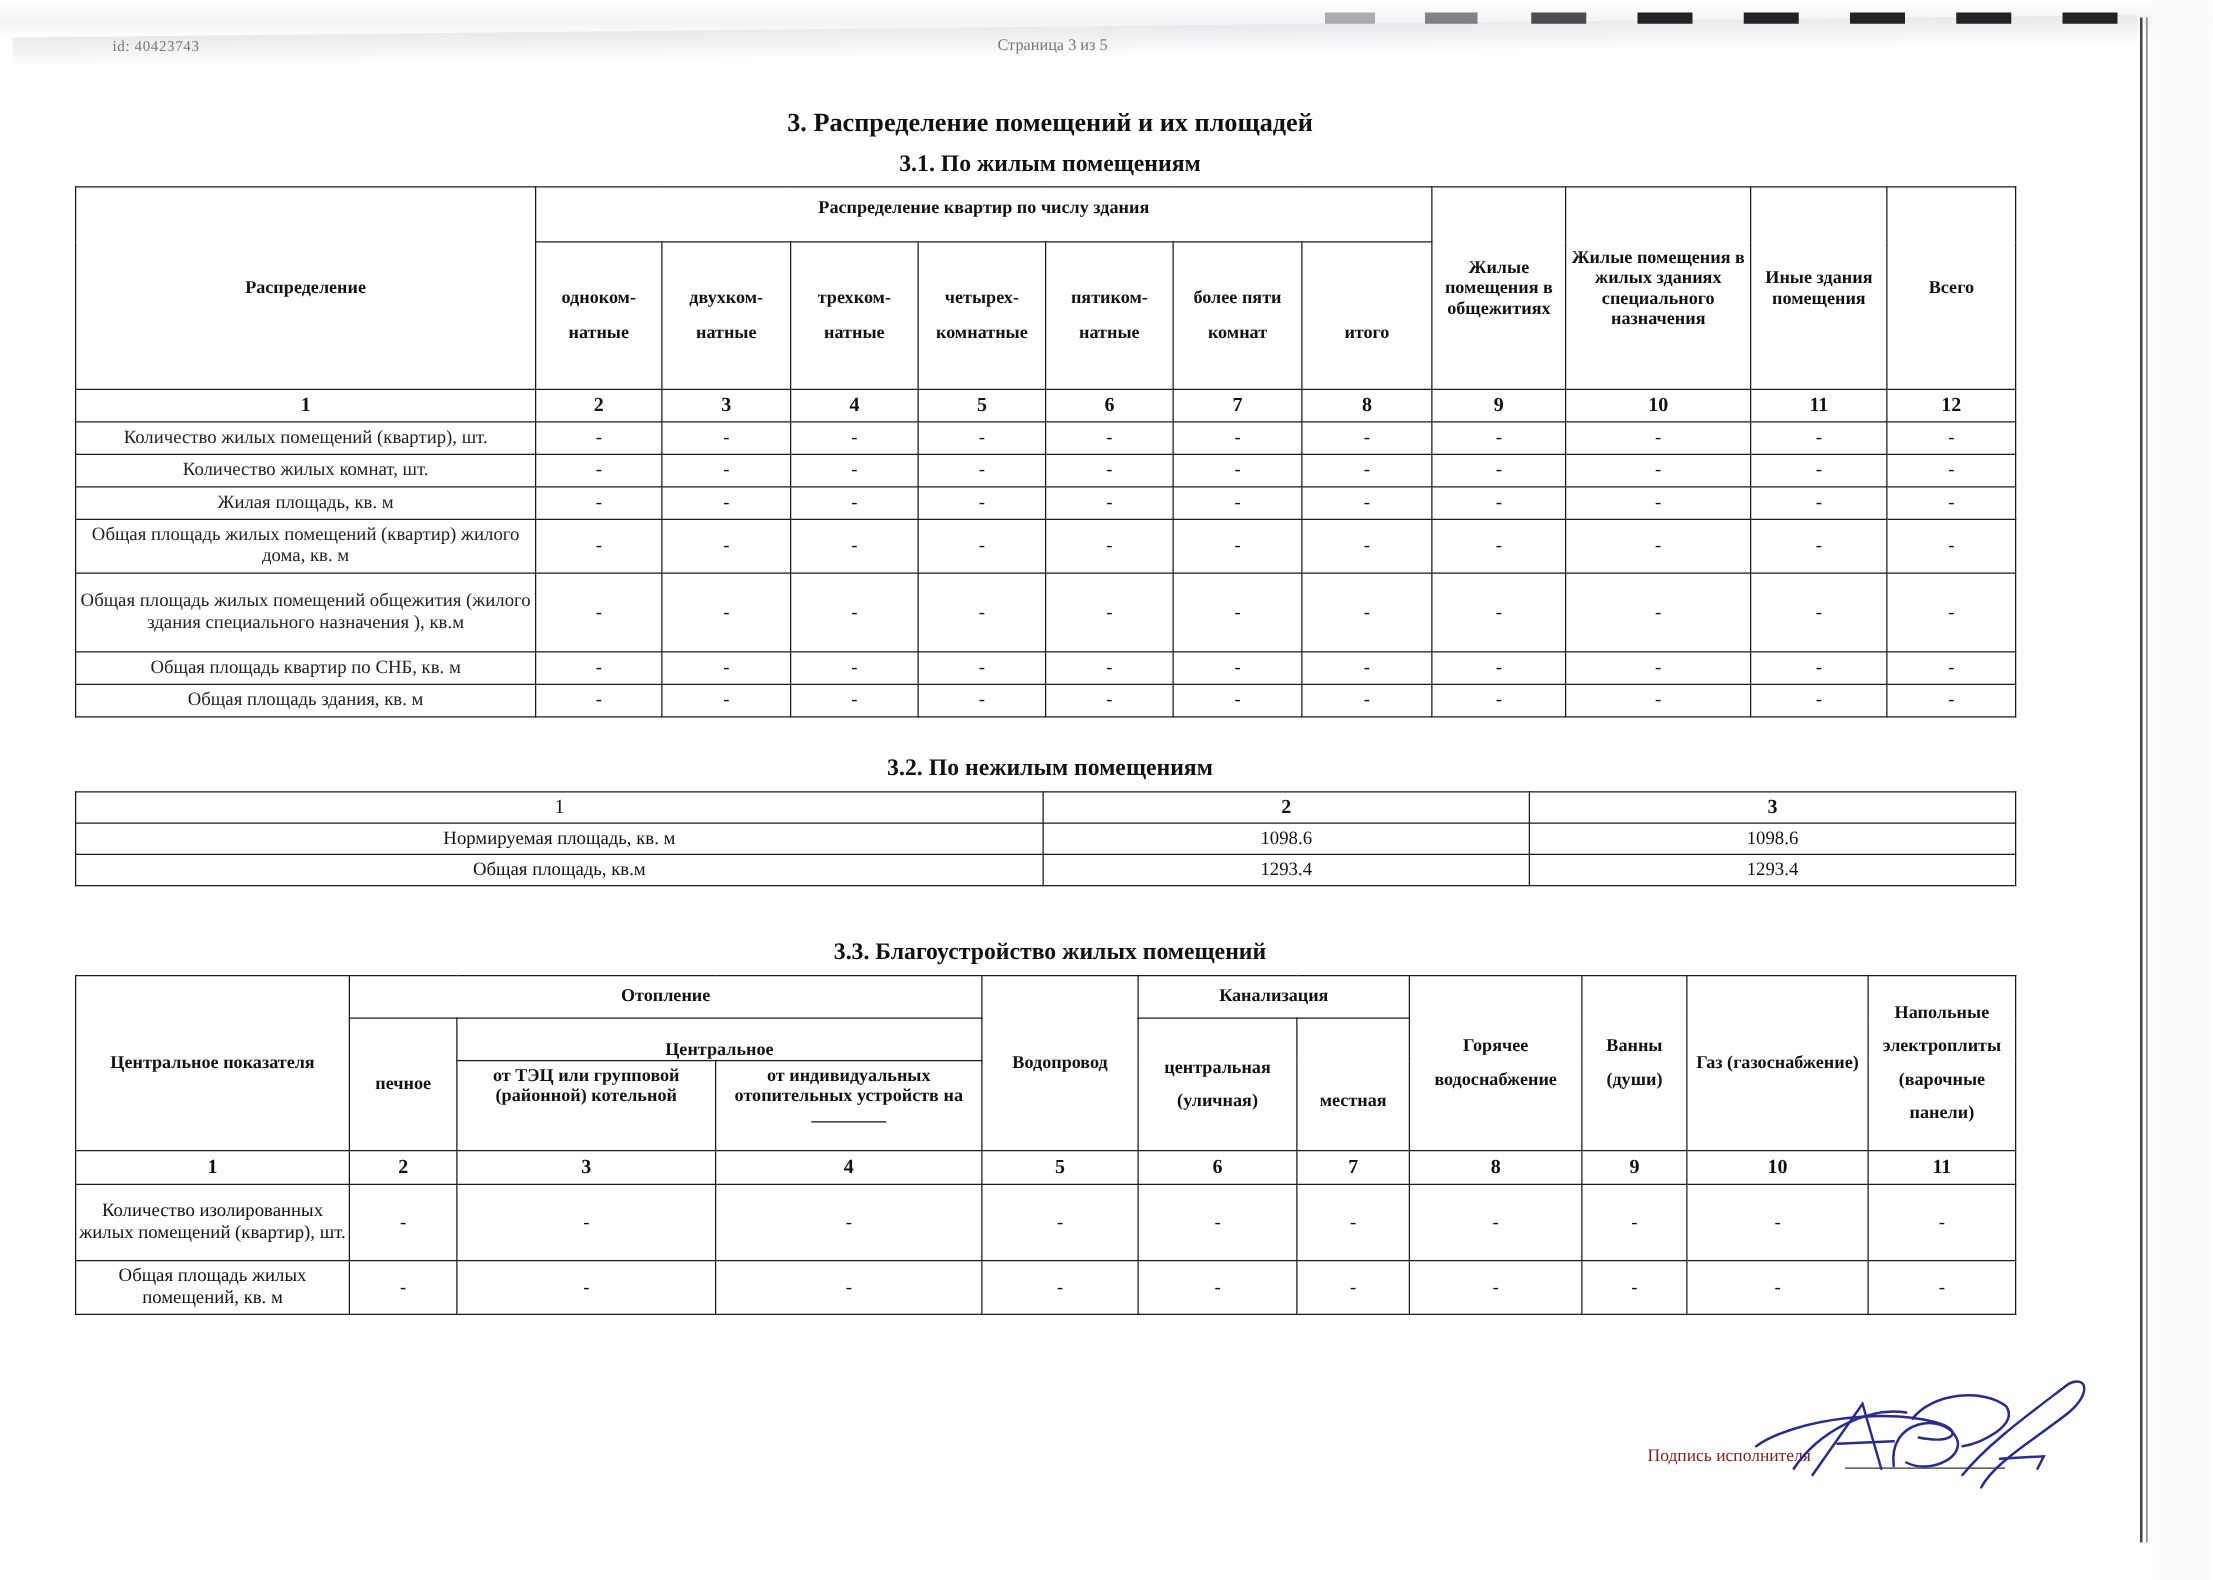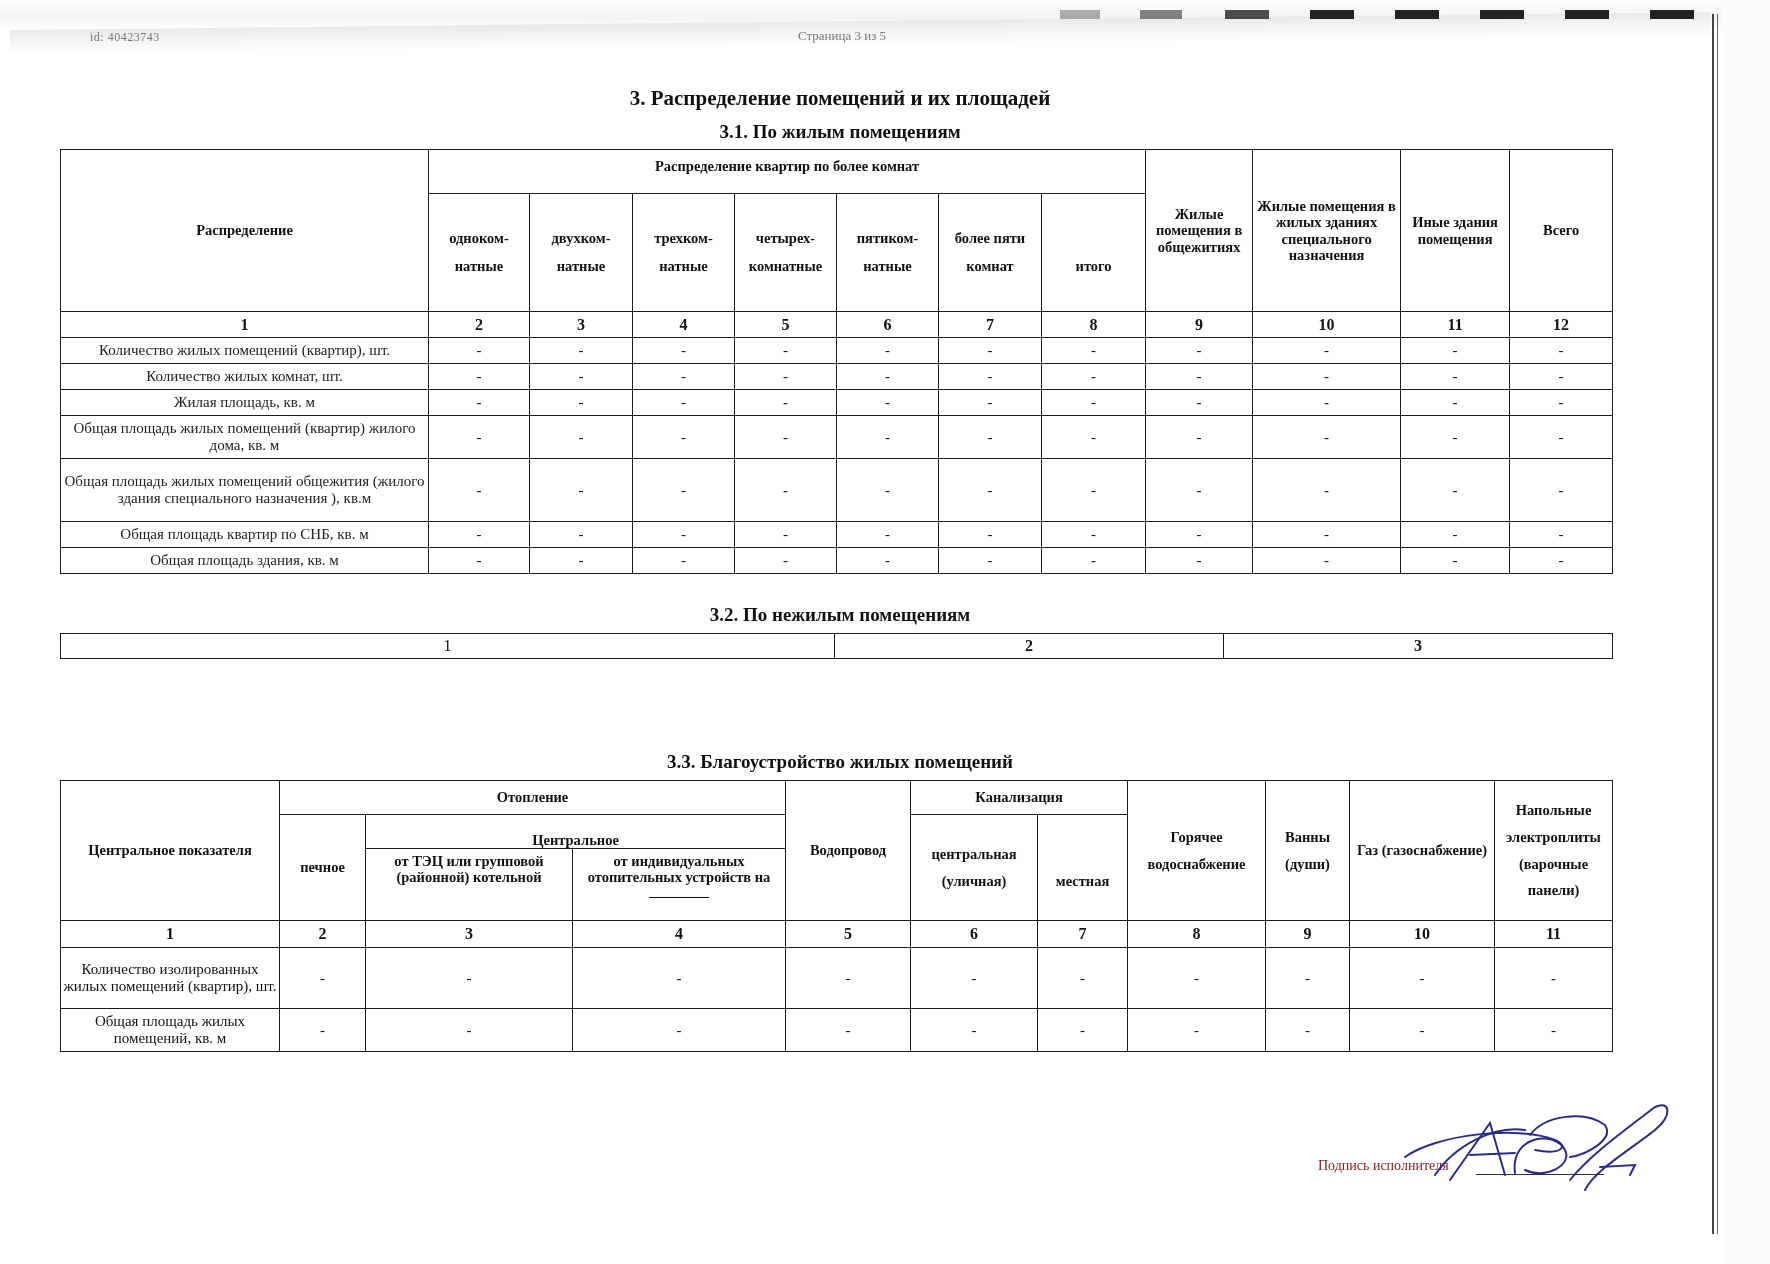--- a/index.html
+++ b/index.html
@@ -104,21 +104,21 @@
       <col style="width:103px">
       <col style="width:104px">
       <col style="width:107px">
       <col style="width:148px">
       <col style="width:109px">
       <col style="width:103px">
   </colgroup>
   <tbody>
       <tr class="hdr-top">
     <th rowspan="2">Распределение</th>
-    <th colspan="7" style="vertical-align:top;padding-top:8px">Распределение квартир по более комнат</th>
+    <th colspan="7" style="vertical-align:top;padding-top:8px">Распределение квартир по числу здания</th>
     <th rowspan="2">Жилые помещения в общежитиях</th>
     <th rowspan="2">Жилые помещения в жилых зданиях специального назначения</th>
     <th rowspan="2">Иные здания помещения</th>
     <th rowspan="2">Всего</th>
   </tr>
   <tr class="hdr-sub">
     <th class="sub-cell">одноком- натные</th>
     <th class="sub-cell">двухком- натные</th>
     <th class="sub-cell">трехком- натные</th>
     <th class="sub-cell">четырех- комнатные</th>
@@ -247,20 +247,30 @@
   <colgroup>
       <col style="width:774px">
       <col style="width:389px">
       <col style="width:389px">
     </colgroup>
   <tbody>
   <tr>
     <td style="font-size:16px">1</td>
     <td style="font-size:16px;font-weight:bold">2</td>
     <td style="font-size:16px;font-weight:bold">3</td>
+  </tr>
+  <tr>
+    <td>Нормируемая площадь, кв. м</td>
+    <td>1098.6</td>
+    <td>1098.6</td>
+  </tr>
+  <tr>
+    <td>Общая площадь, кв.м</td>
+    <td>1293.4</td>
+    <td>1293.4</td>
   </tr>
 </tbody>
   </table>
 
 <div class="title t-sub" style="top:751px">3.3. Благоустройство жилых помещений</div>
 
 <table id="t33">
   <colgroup>
     <col style="width:219px">
       <col style="width:86px">

